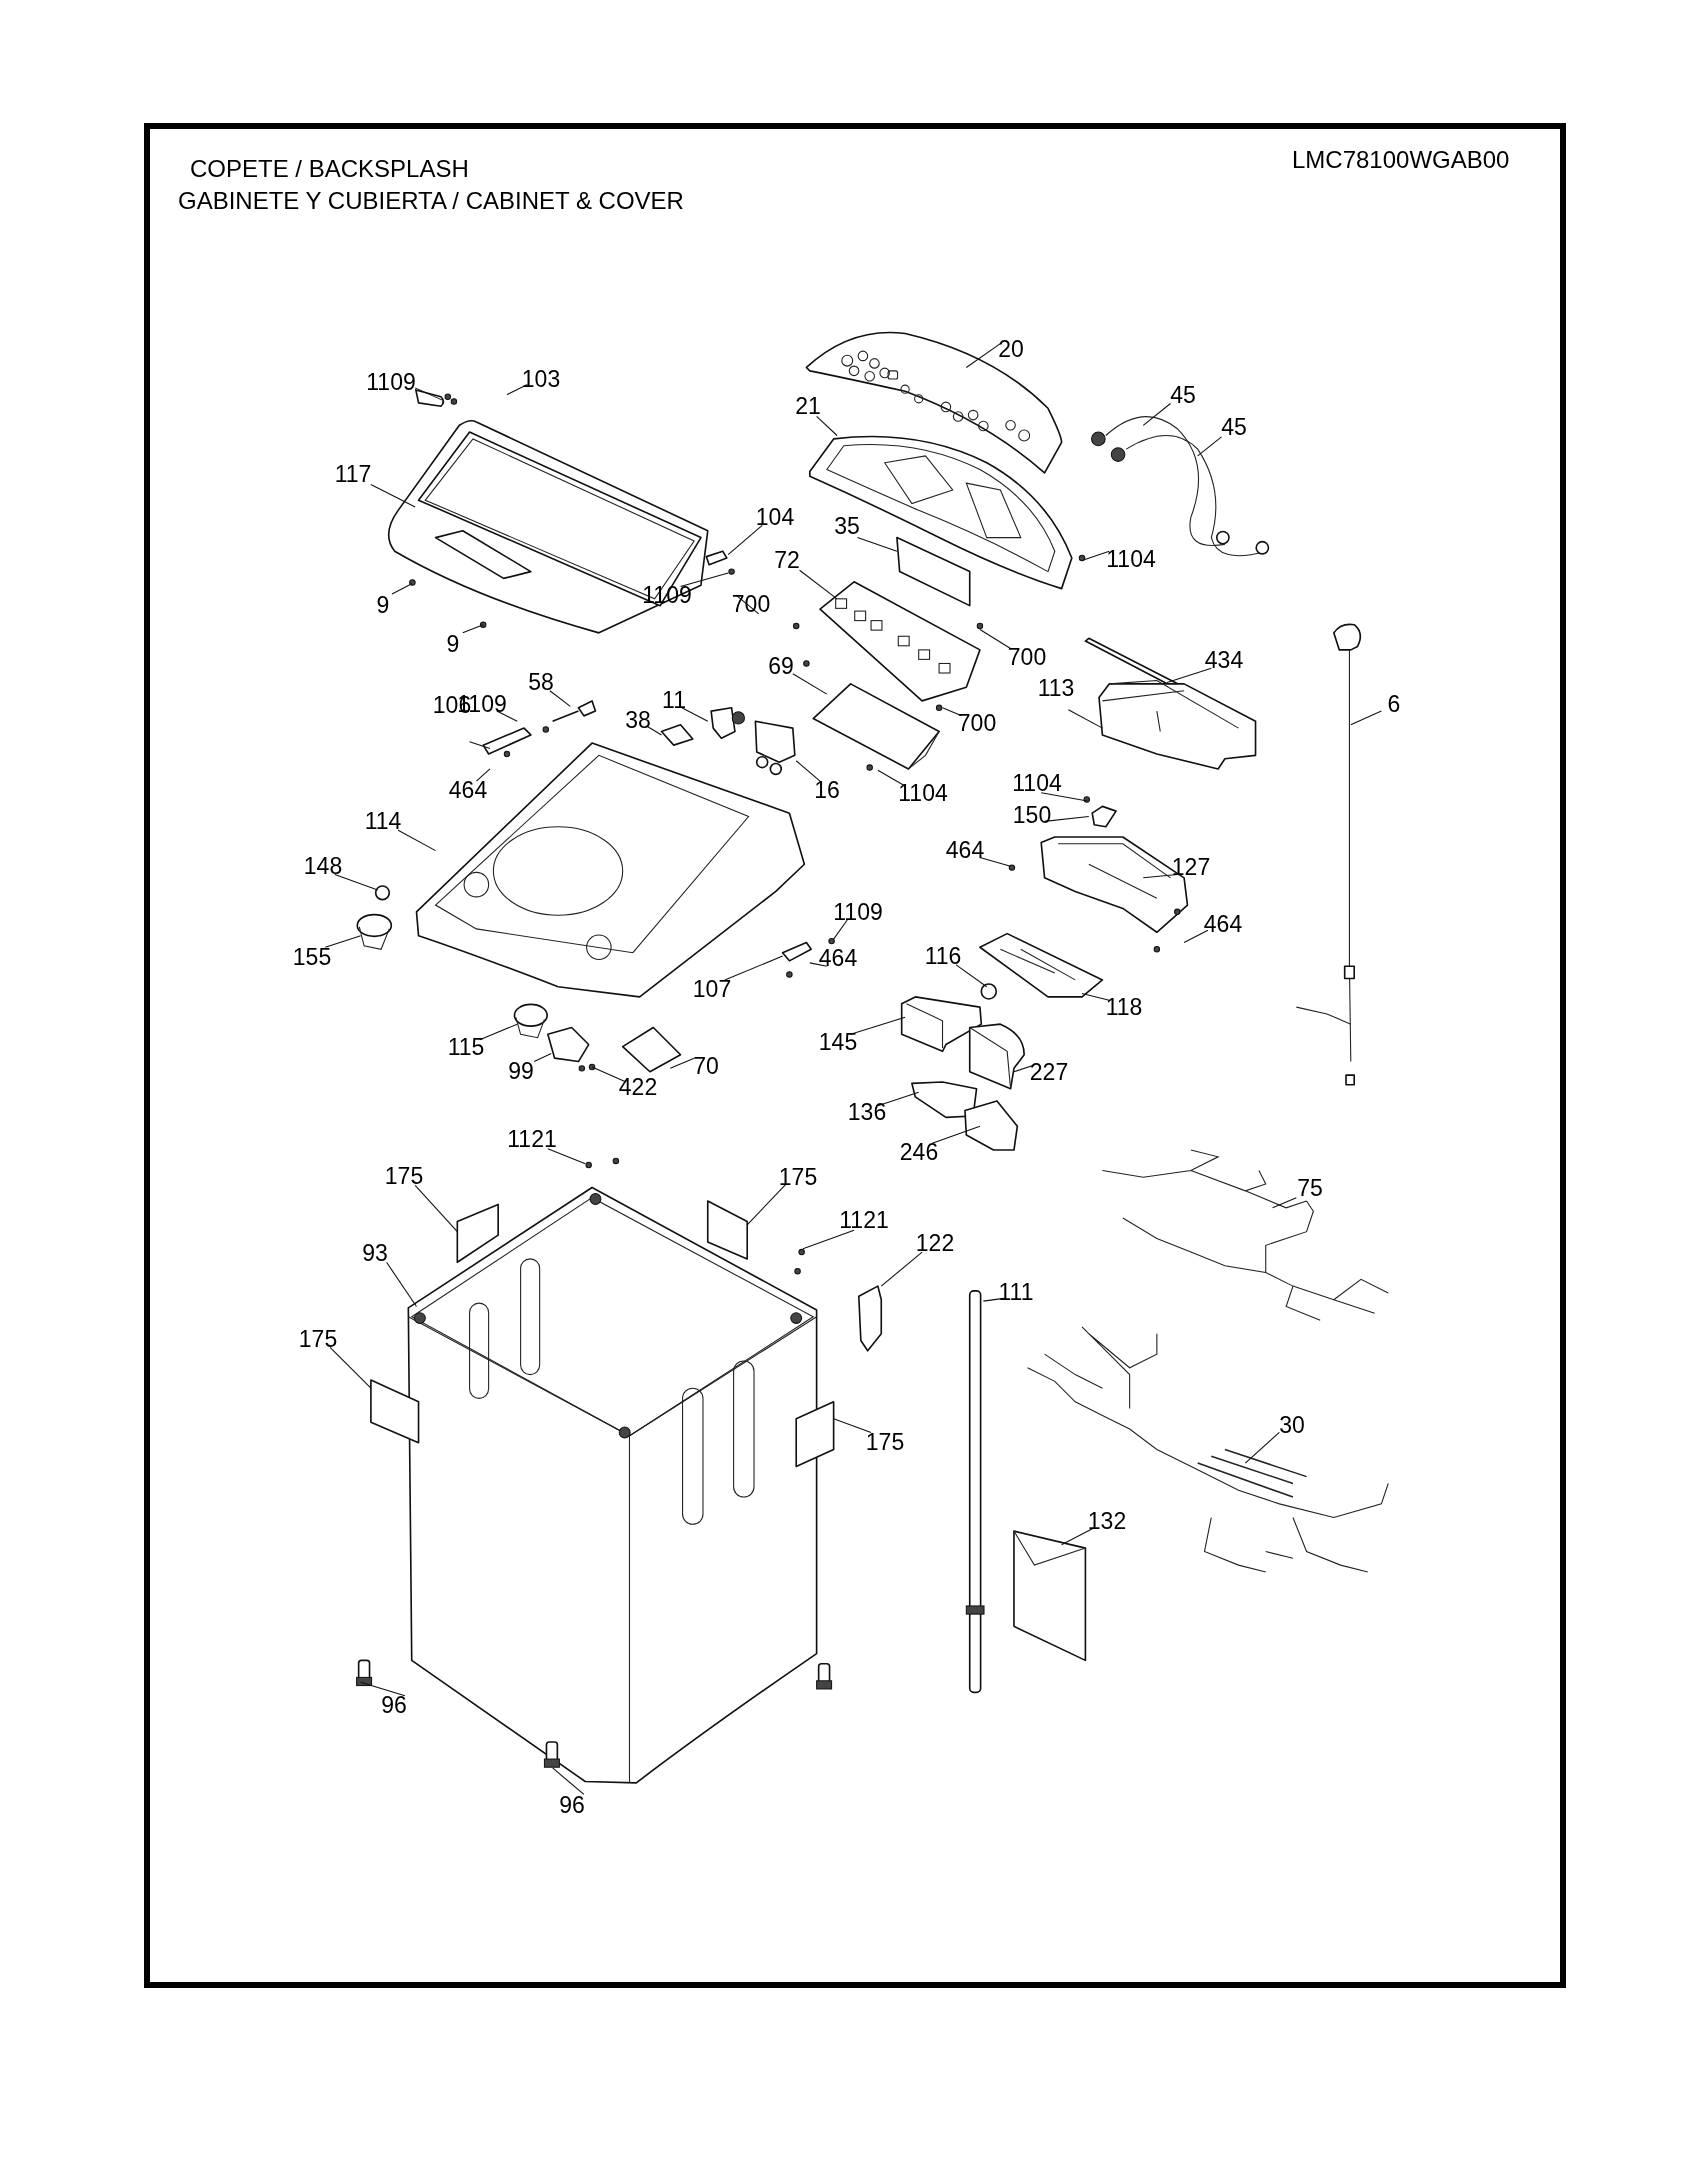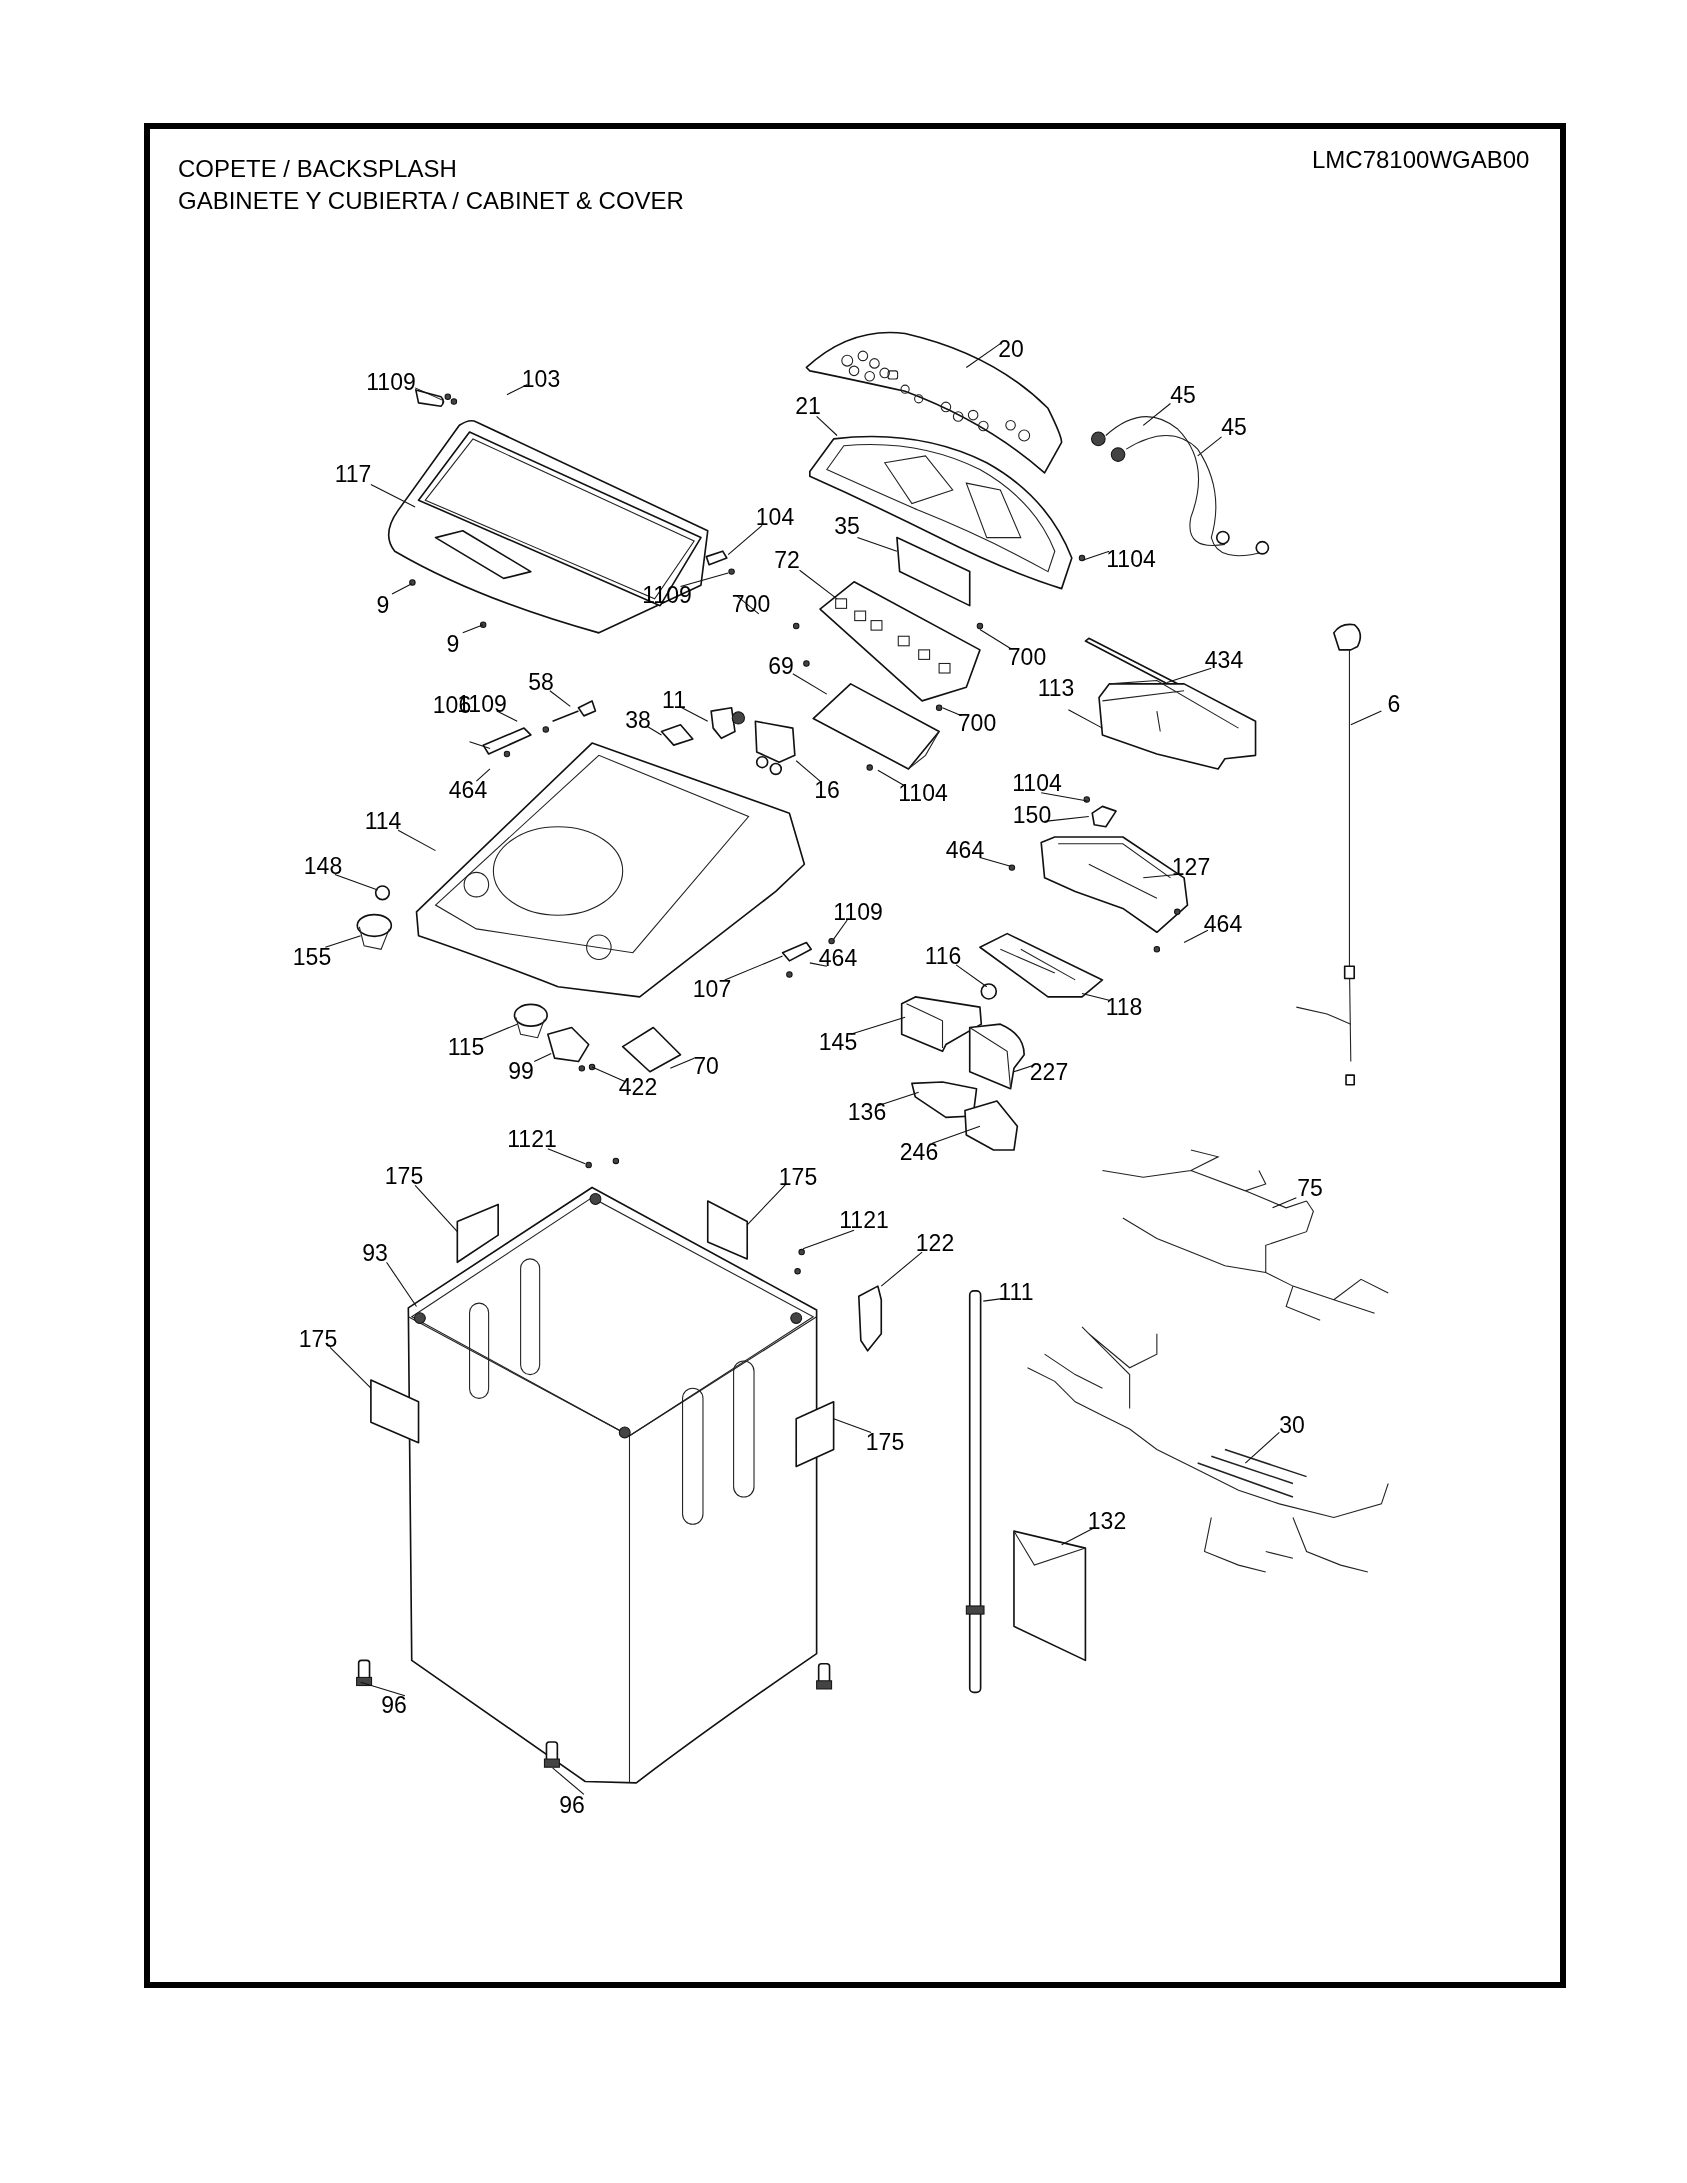--- a/index.html
+++ b/index.html
@@ -1,23 +1,23 @@
 <!DOCTYPE html>
 <html style="font-size:11px"><head>
 <meta charset="utf-8">
 <style>
   html, body { margin: 0; padding: 0; background: #ffffff; }
   body { width: 1687px; height: 2183px; position: relative; overflow: hidden;
          font-family: "Liberation Sans", sans-serif; color: #000; }
   #frame { position: absolute; left: 144px; top: 123px; width: 1410px; height: 1853px;
            border: 6.1px solid #000; box-sizing: content-box; }
   .title { position: absolute; font-size: 24px; line-height: 1; white-space: nowrap; }
-  #title1 { left: 178px; top: 157px; }
+  #title1 { left: 190px; top: 157px; }
   #title2 { left: 178px; top: 189px; }
-  #model { left: 1292px; top: 148px; margin-left: 20px; }
+  #model { left: 1292px; top: 148px; }
   #art { position: absolute; left: 0; top: 0; width: 1687px; height: 2183px; }
   #art .part { fill: #fff; stroke: #111; stroke-width: 2.4; stroke-linejoin: round; }
   #art .thin { fill: none; stroke: #222; stroke-width: 1.6; }
   #art .dark { fill: #444; stroke: #111; stroke-width: 1.5; }
   #art .leader { stroke: #111; stroke-width: 1.6; fill: none; }
   .callout { position: absolute; font-size: 23px; line-height: 1; white-space: nowrap;
              transform: translate(-50%, -50%); }
 </style>
 </head>
 <body>

